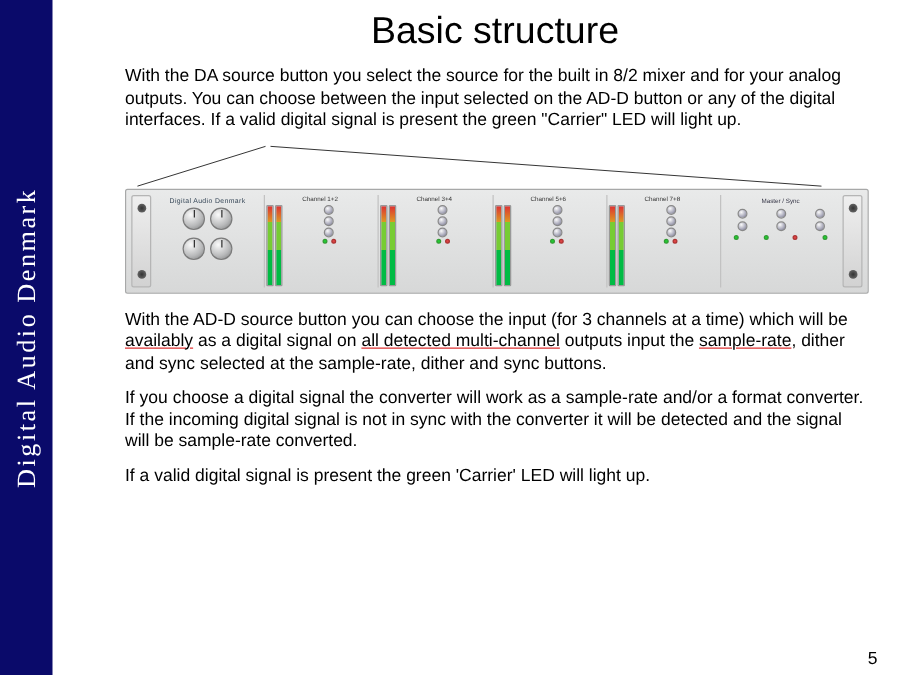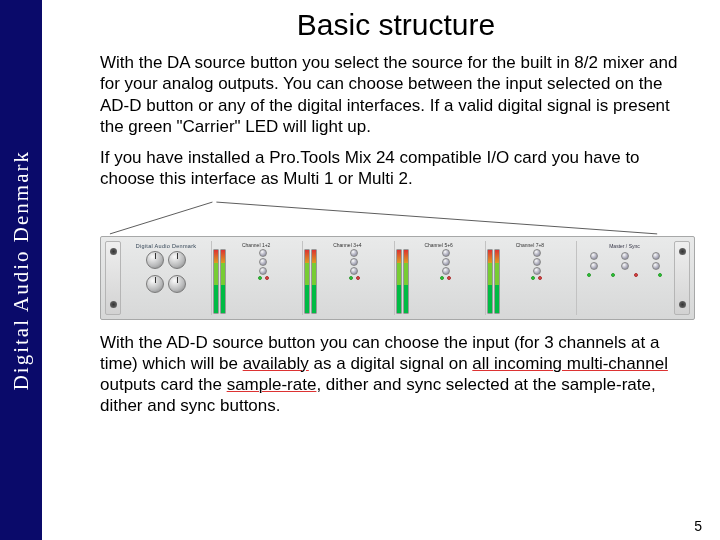--- a/index.html
+++ b/index.html
@@ -37,21 +37,21 @@
     padding: 8px 28px 8px 58px;
   }
   h1.title {
     text-align: center;
     font-weight: 400;
     font-size: 30px;
     margin-bottom: 10px;
     font-family: Arial, sans-serif;
   }
   p.body {
-    font-size: 17px;
+    font-size: 14px;
     line-height: 1.25;
     color: #000;
     margin-bottom: 10px;
   }
   .rack-wrap {
     position: relative;
     width: 100%;
     margin: 6px 0 12px 0;
   }
   .arrow-svg {
@@ -158,21 +158,20 @@
 <body>
 
 <div class="sidebar">
   <div class="vtext">Digital Audio Denmark</div>
 </div>
 
 <div class="page">
   <h1 class="title">Basic structure</h1>
 
   <p class="body">With the DA source button you select the source for the built in 8/2 mixer and for your analog outputs. You can choose between the input selected on the AD-D button or any of the digital interfaces. If a valid digital signal is present the green "Carrier" LED will light up.</p>
-  <p class="body">If you have installed a Pro.Tools Mix 24 compatible I/O card you have to choose this interface as Multi 1 or Multi 2.</p>
 
   <div class="rack-wrap">
     <svg class="arrow-svg" viewBox="0 0 595 36">
       <line x1="113" y1="2" x2="10" y2="34" stroke="#333" stroke-width="0.8"></line>
       <line x1="117" y1="2" x2="560" y2="34" stroke="#333" stroke-width="0.8"></line>
     </svg>
 
     <div class="rack">
       <div class="ear"></div>
 
@@ -269,18 +268,20 @@
           <span class="led red"></span>
           <span class="led"></span>
         </div>
       </div>
 
       <div class="ear"></div>
     </div>
   </div>
 
   <p class="body">
-    <span>With the AD-D source button you can choose the input (for 3 channels at a time) which will be </span><span class="udl">availably</span><span> as a digital signal on </span><span class="udl">all incoming multi-channel</span><span> outputs card the </span><span class="udl">sample-rate</span><span>, dither and sync selected at the sample-rate, dither and sync buttons.</span>
+    <span>With the AD-D source button you can choose the input (for 3 channels at a time) which will be </span><span class="udl">availably</span><span> as a digital signal on </span><span class="udl">all detected multi-channel</span><span> outputs input the </span><span class="udl">sample-rate</span><span>, dither and sync selected at the sample-rate, dither and sync buttons.</span>
   </p>
 
+  <p class="body">If you choose a digital signal the converter will work as a sample-rate and/or a format converter. If the incoming digital signal is not in sync with the converter it will be detected and the signal will be sample-rate converted.</p>
+  <p class="body">If a valid digital signal is present the green 'Carrier' LED will light up.</p>
 
   <div class="page-number">5</div>
 </div>
 
 </body></html>

